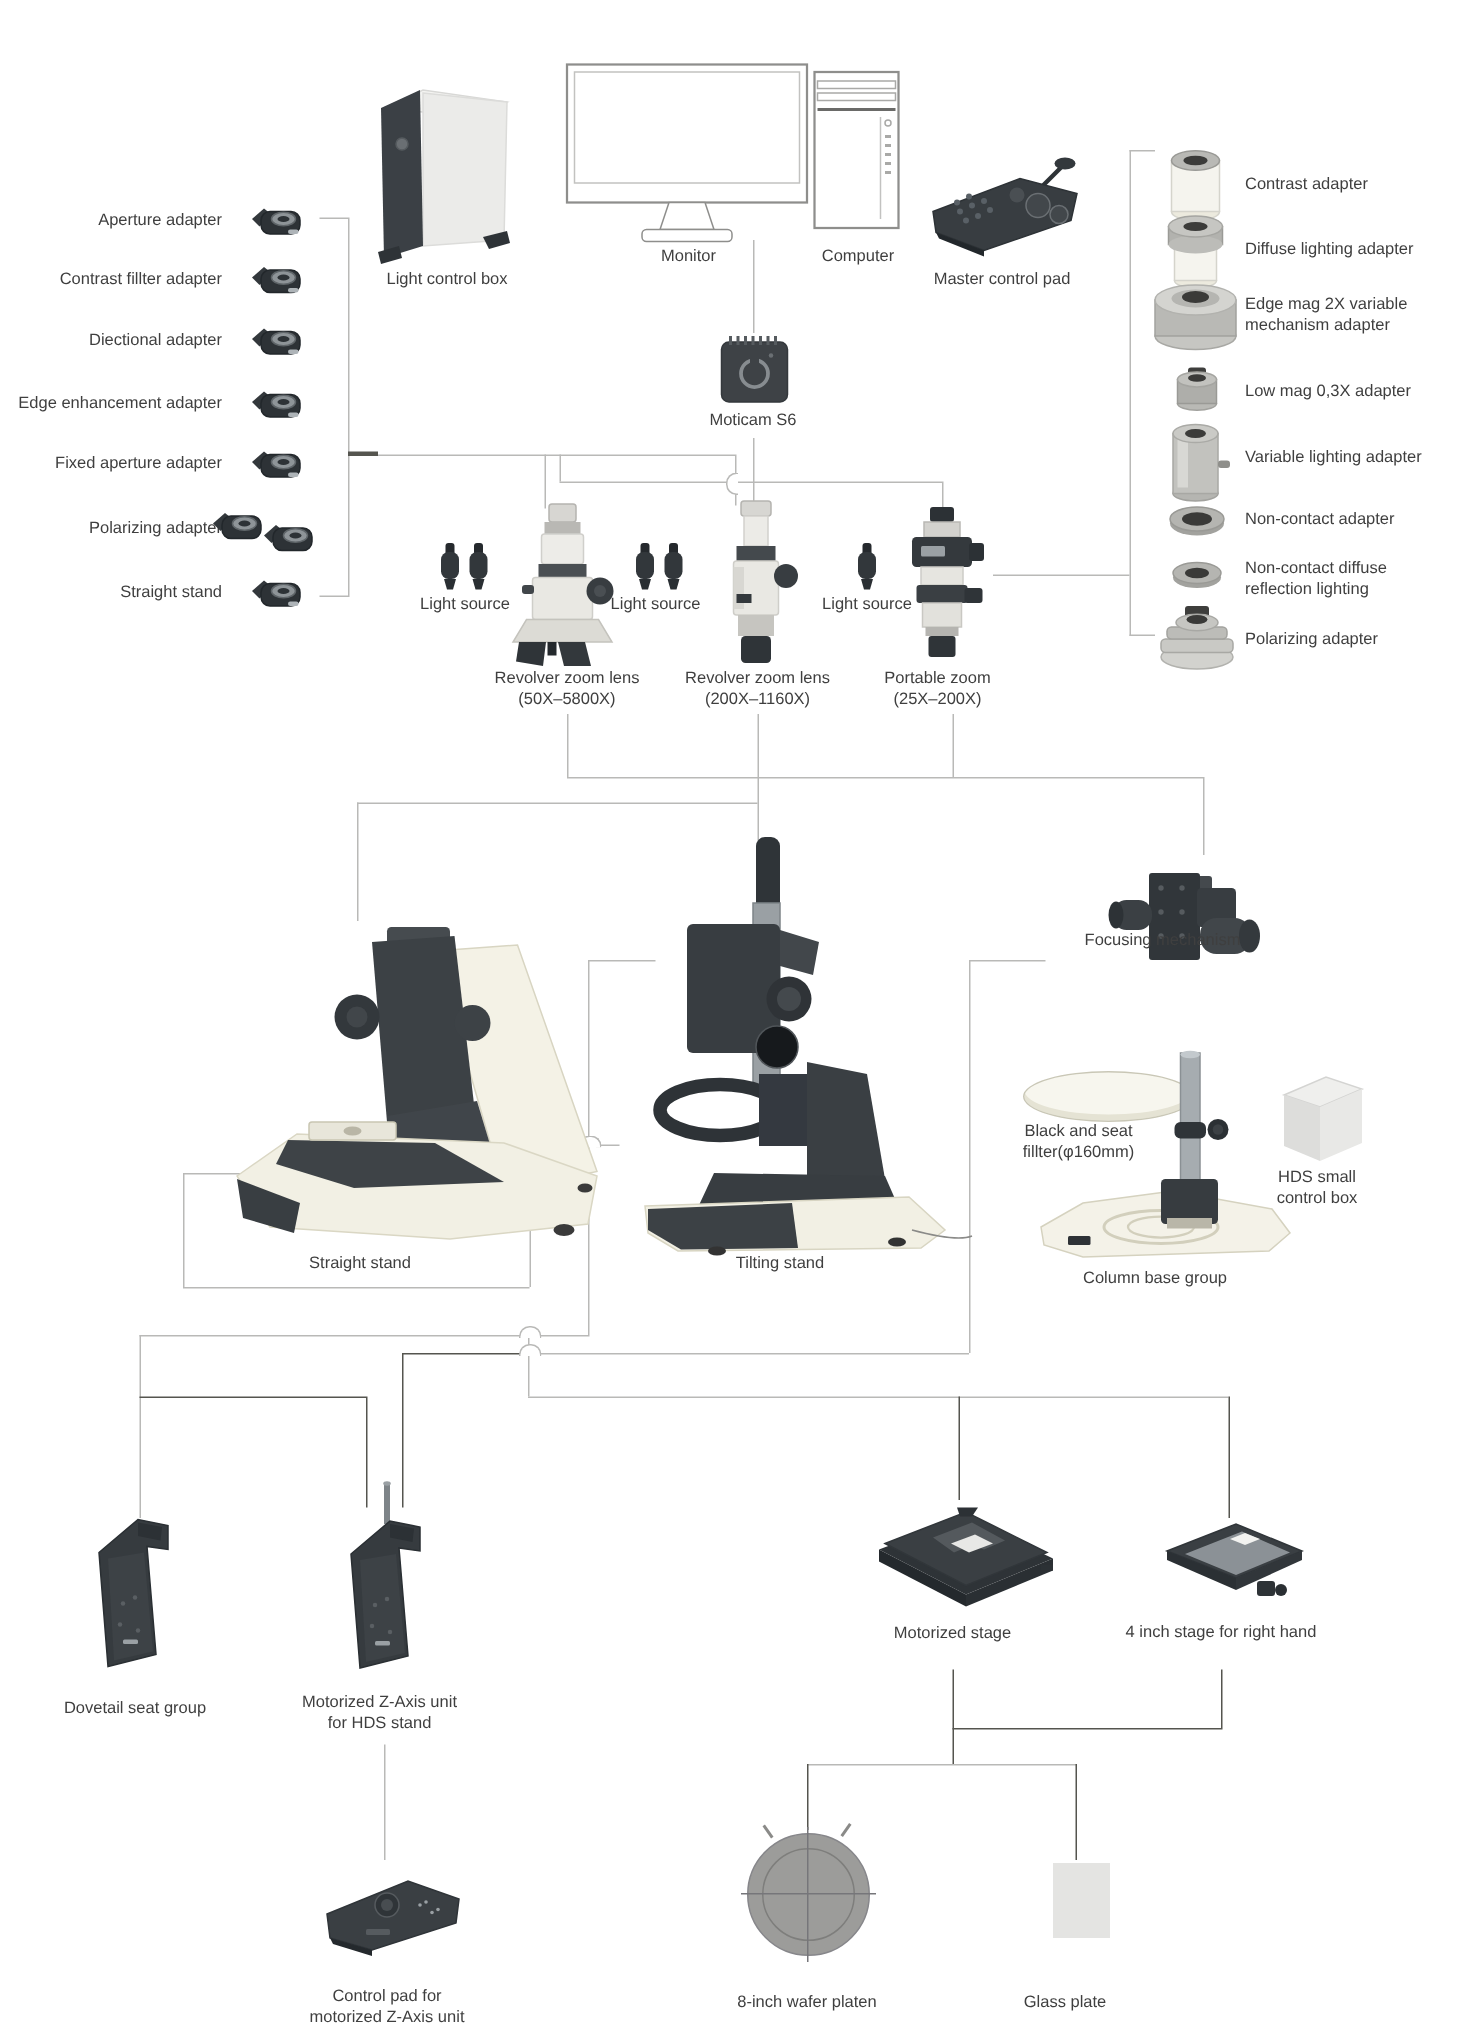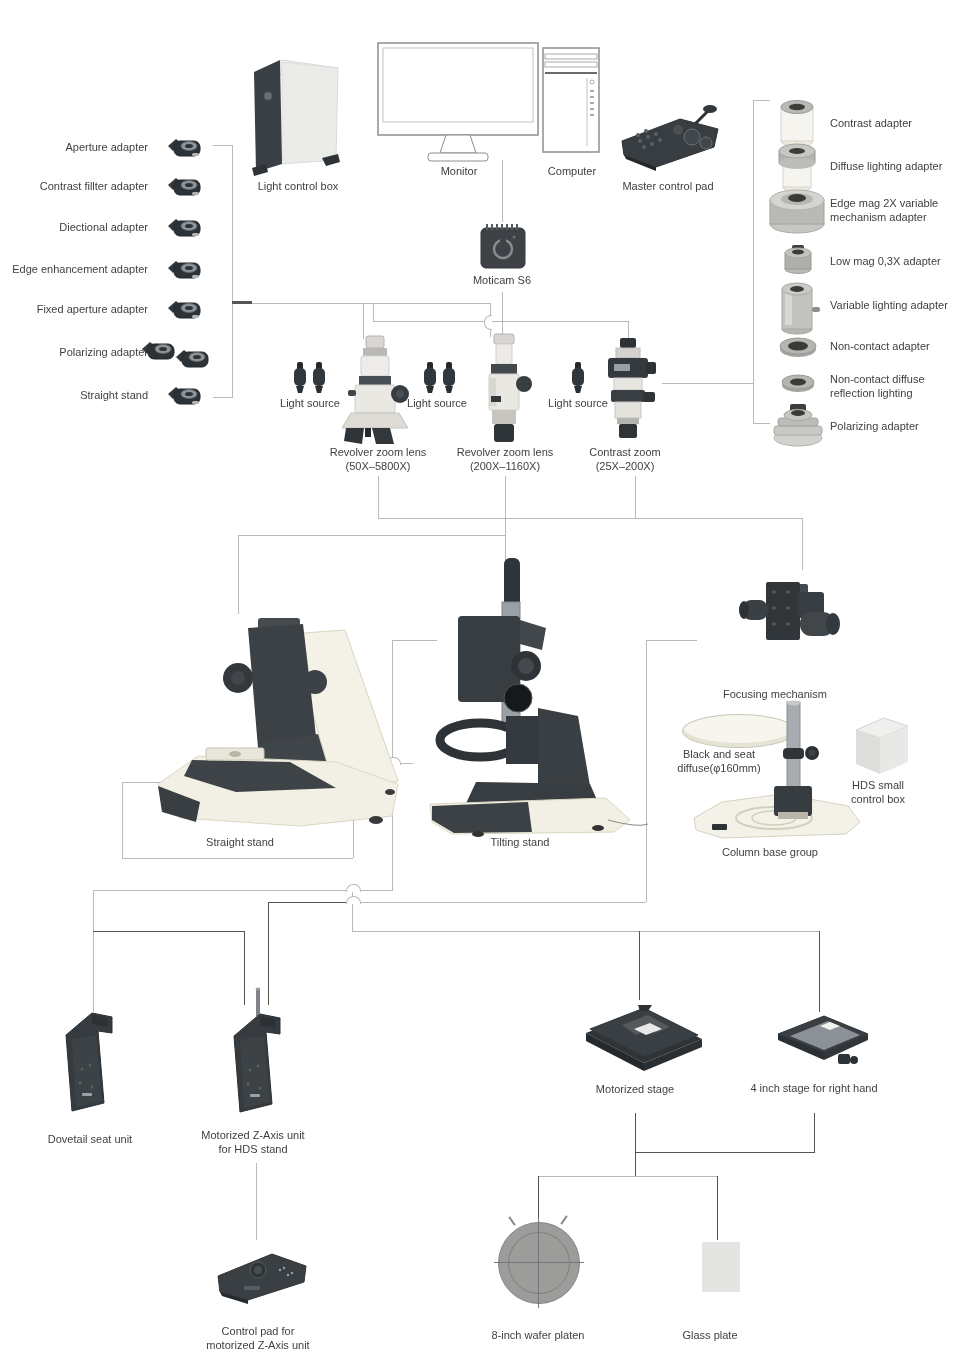--- a/index.html
+++ b/index.html
@@ -355,21 +355,21 @@
       <rect x="12" y="20" width="40" height="20" rx="3" fill="#34393d"></rect>
       <rect x="18" y="26" width="16" height="7" rx="1" fill="#9aa0a4"></rect>
       <rect x="50" y="24" width="10" height="12" rx="2" fill="#2c3135"></rect>
       <rect x="18" y="40" width="28" height="12" fill="#e6e5e0" stroke="#cdccc7"></rect>
       <rect x="15" y="52" width="34" height="12" rx="2" fill="#3a3f43"></rect>
       <rect x="47" y="54" width="12" height="10" rx="2" fill="#2f3438"></rect>
       <rect x="19" y="64" width="26" height="16" fill="#e2e1dc" stroke="#c9c8c3"></rect>
       <rect x="21" y="80" width="22" height="6" fill="#b5b4b0"></rect>
       <rect x="23" y="86" width="18" height="14" rx="2" fill="#2f3438"></rect>
     </svg>
-    <div class="lbl lblc" style="left:545px;top:446px">Contrast zoom</div>
+    <div class="lbl lblc" style="left:545px;top:446px">Portable zoom</div>
     <div class="lbl lblc" style="left:545px;top:460px">(25X–200X)</div>
   </div>
 
   <svg style="left:140px;top:616px" width="290" height="218" viewBox="0 0 290 218">
     <polygon points="150,18 205,14 258,165 196,178" fill="#f4f2e6" stroke="#d8d5c2"></polygon>
     <rect x="118" y="2" width="42" height="14" rx="3" fill="#464b4f"></rect>
     <polygon points="108,12 163,8 176,120 118,132" fill="#3c4145"></polygon>
     <circle cx="98" cy="62" r="15" fill="#33383c"></circle>
       <circle cx="98" cy="62" r="7" fill="#41464a"></circle>
     <circle cx="175" cy="66" r="12" fill="#3d4246"></circle>
@@ -414,25 +414,25 @@
       <circle cx="52" cy="28" r="1.8"></circle>
         <circle cx="38" cy="44" r="1.8"></circle>
         <circle cx="52" cy="44" r="1.8"></circle>
     </g>
     <rect x="6" y="20" width="26" height="20" rx="9" fill="#3b4044"></rect>
     <ellipse cx="8" cy="30" rx="5" ry="9" fill="#2d3236"></ellipse>
     <rect x="62" y="12" width="26" height="26" rx="3" fill="#383d41"></rect>
     <rect x="64" y="32" width="34" height="24" rx="11" fill="#41464a"></rect>
     <ellipse cx="97" cy="44" rx="7" ry="11" fill="#34393d"></ellipse>
   </svg>
-  <div class="lbl lblc" style="left:695px;top:688px">Focusing mechanism</div>
+  <div class="lbl lblc" style="left:695px;top:621px">Focusing mechanism</div>
 
   <div style="position:absolute;left:682px;top:714px;width:112px;height:32px;border-radius:50%;background:#f7f6ee;border:1px solid #c9c7b6;box-shadow:inset 0 -4px 0 #e5e3d4;"></div>
   <div class="lbl lblc" style="left:639px;top:748px">Black and seat</div>
-  <div class="lbl lblc" style="left:639px;top:762px">diffuse(φ160mm)</div>
+  <div class="lbl lblc" style="left:639px;top:762px">fillter(φ160mm)</div>
 
   <svg style="left:686px;top:700px" width="178" height="140" viewBox="0 0 178 140">
     <rect x="101" y="2" width="13" height="92" fill="#a6acb0" stroke="#8a9094"></rect>
     <ellipse cx="107.5" cy="3" rx="6.5" ry="2.5" fill="#c3c9cd"></ellipse>
     <rect x="97" y="48" width="21" height="11" rx="4" fill="#2f3438"></rect>
     <circle cx="126" cy="53" r="7" fill="#2b3034"></circle>
       <circle cx="126" cy="53" r="3.5" fill="#3c4145"></circle>
     <polygon points="8,118 36,102 96,94 162,106 174,122 160,134 36,138 10,130" fill="#f4f2e8" stroke="#d5d2bf"></polygon>
     <ellipse cx="88" cy="118" rx="38" ry="11" fill="none" stroke="#d2cfbc" stroke-width="2"></ellipse>
     <ellipse cx="88" cy="118" rx="22" ry="7" fill="none" stroke="#d2cfbc" stroke-width="1.5"></ellipse>
@@ -455,21 +455,21 @@
     <polygon points="40,10 56,13 55,22 40,19" fill="#2c3135"></polygon>
     <polygon points="20,34 44,30 50,96 24,102" fill="#3d4246"></polygon>
     <g fill="#5a5f63">
         <circle cx="30" cy="64" r="1.5"></circle>
         <circle cx="38" cy="60" r="1.5"></circle>
         <circle cx="28" cy="78" r="1.5"></circle>
         <circle cx="40" cy="82" r="1.5"></circle>
       </g>
     <rect x="30" y="88" width="10" height="3" rx="1" fill="#9aa0a4"></rect>
   </svg>
-  <div class="lbl lblc" style="left:10px;top:1133px">Dovetail seat unit</div>
+  <div class="lbl lblc" style="left:10px;top:1133px">Dovetail seat group</div>
 
   <svg style="left:220px;top:988px" width="78" height="132" viewBox="0 0 78 132">
     <rect x="36" y="0" width="4" height="28" fill="#7e8488"></rect>
     <ellipse cx="38" cy="1" rx="2.5" ry="1.5" fill="#9aa0a4"></ellipse>
     <g transform="translate(0,18)">
       <polygon points="14,30 40,8 60,12 60,28 46,26 52,98 20,106" fill="#363b3f" stroke="#2a2f33"></polygon>
       <polygon points="40,10 56,13 55,22 40,19" fill="#2c3135"></polygon>
       <polygon points="20,34 44,30 50,96 24,102" fill="#3d4246"></polygon>
       <g fill="#5a5f63">
           <circle cx="30" cy="64" r="1.5"></circle>

